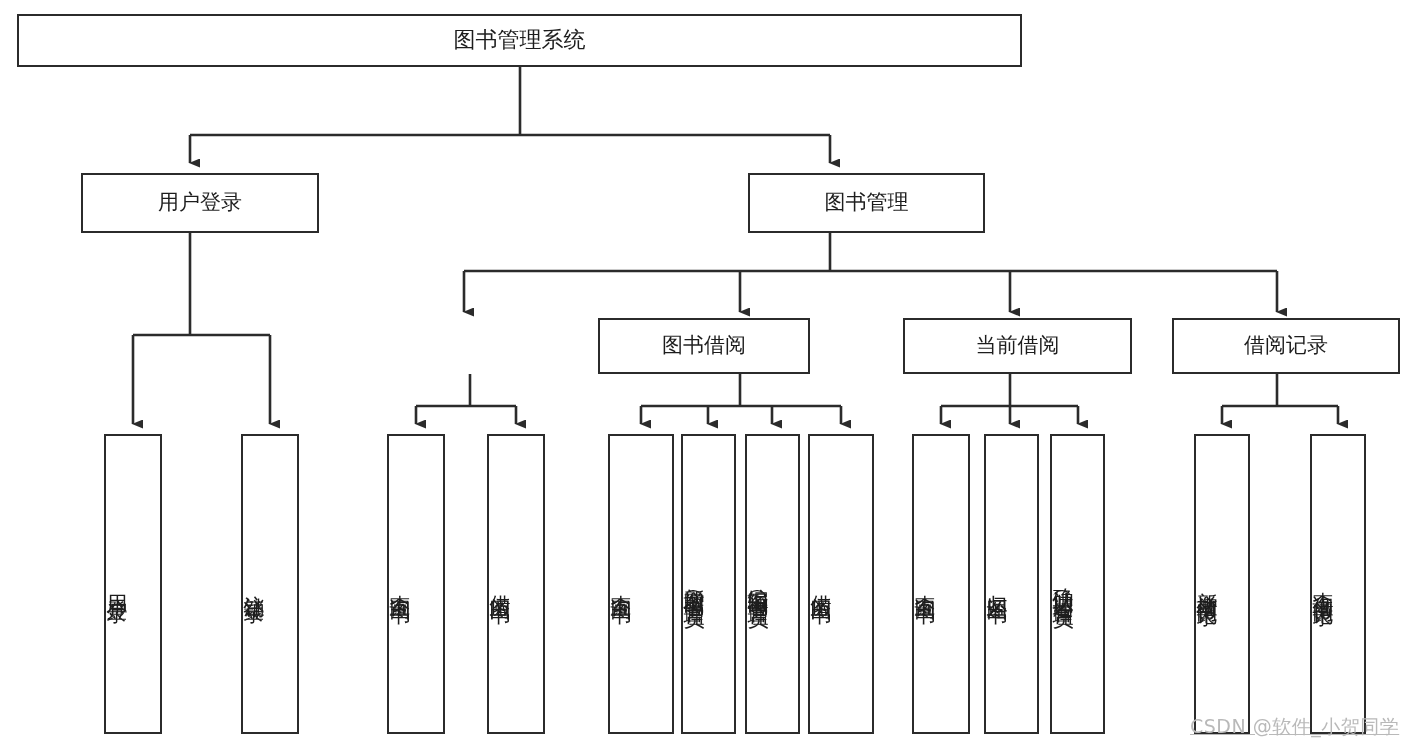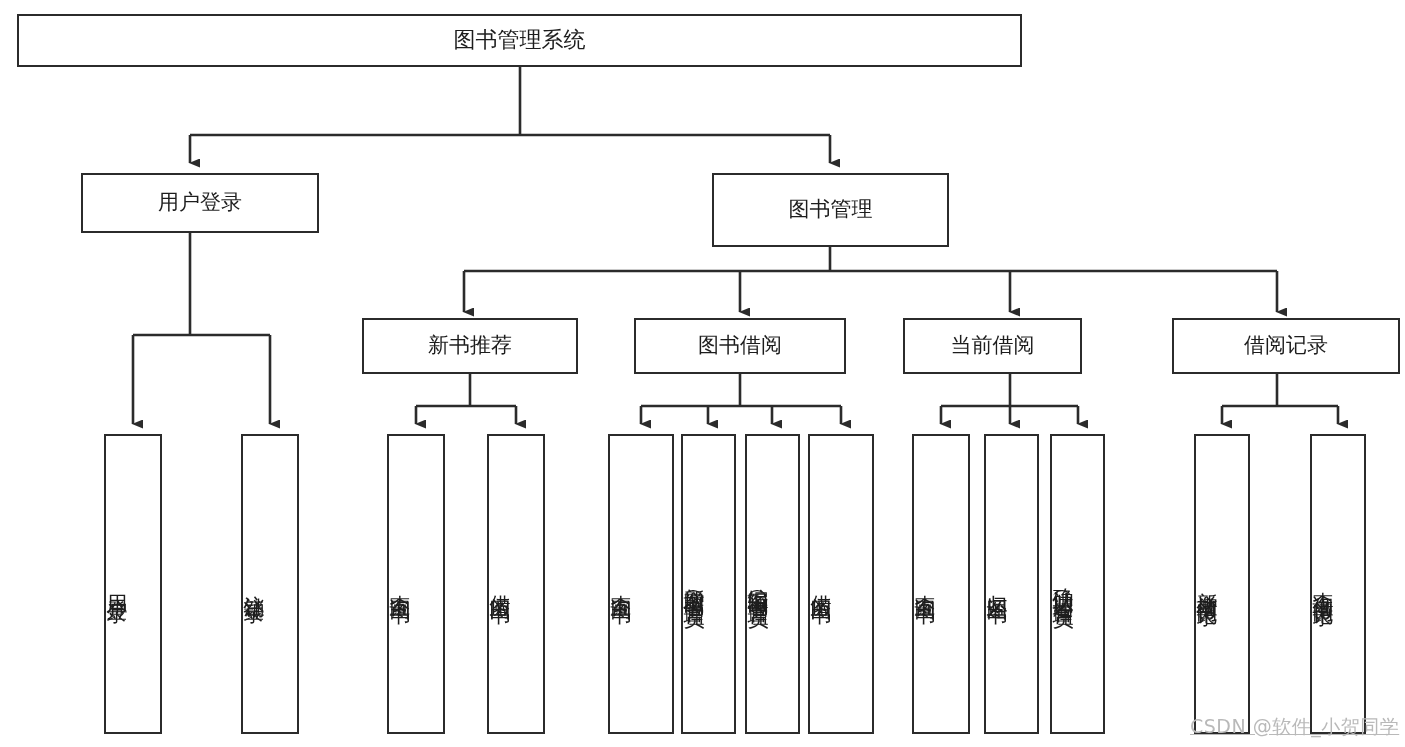--- a/index.html
+++ b/index.html
@@ -126,31 +126,28 @@
     </g>
   </svg>
 
   <div class="node horizontal" id="root-node" style="left:17px; top:14px; width:1005px; height:53px;">
     <span class="node-label">图书管理系统</span>
   </div>
 
   <div class="node horizontal" style="left:81px; top:173px; width:238px; height:60px;">
     <span class="node-label">用户登录</span>
   </div>
-  <div class="node horizontal" style="left:712px; top:173px; width:237px; height:74px;">
+  <div class="node horizontal" style="left:748px; top:173px; width:237px; height:60px;">
     <span class="node-label">图书管理</span>
   </div>
 
-  <div class="node horizontal" style="left:362px; top:318px; width:216px; height:56px;">
-    <span class="node-label">新书推荐</span>
-  </div>
-  <div class="node horizontal" style="left:634px; top:318px; width:212px; height:56px;">
+  <div class="node horizontal" style="left:598px; top:318px; width:212px; height:56px;">
     <span class="node-label">图书借阅</span>
   </div>
-  <div class="node horizontal" style="left:903px; top:318px; width:179px; height:56px;">
+  <div class="node horizontal" style="left:903px; top:318px; width:229px; height:56px;">
     <span class="node-label">当前借阅</span>
   </div>
   <div class="node horizontal" style="left:1172px; top:318px; width:228px; height:56px;">
     <span class="node-label">借阅记录</span>
   </div>
 
   <div class="node vertical" style="left:104px; top:434px; width:58px; height:300px;">
     <span class="node-label">用户登录</span>
   </div>
   <div class="node vertical" style="left:241px; top:434px; width:58px; height:300px;">

